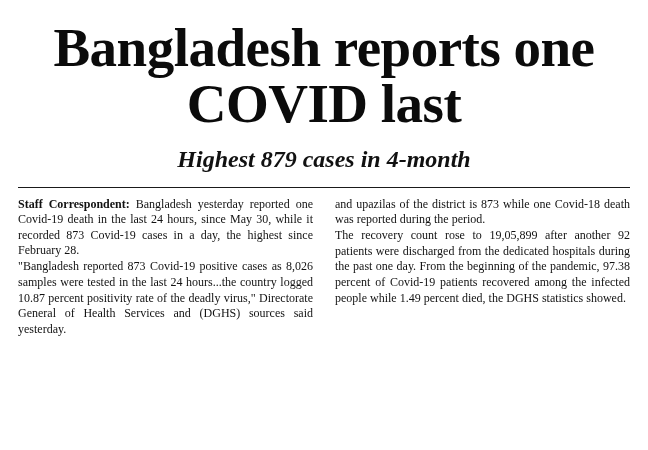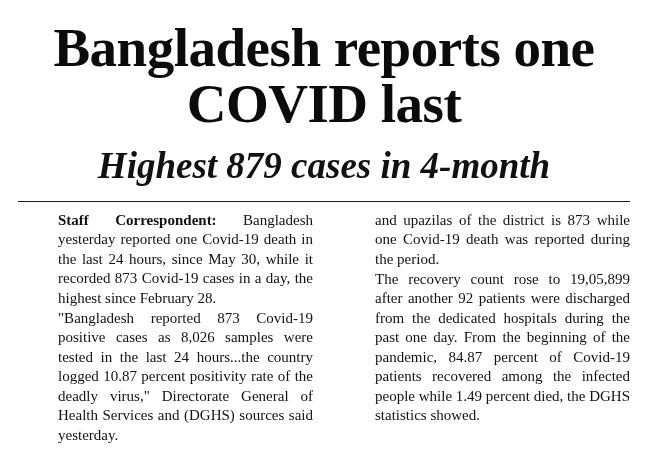--- a/index.html
+++ b/index.html
@@ -31,46 +31,45 @@
     margin: 6px 0 0 0;
     color: #0b0b0b;
   }
   .headline .line2 {
     display: block;
   }
   .subhead {
     font-family: "Liberation Serif", serif;
     font-style: italic;
     font-weight: 700;
-    font-size: 37px;
+    font-size: 24px;
     line-height: 1.1;
     text-align: center;
     margin-top: 14px;
     color: #111111;
   }
   .rule {
     border: none;
     border-top: 1.6px solid #1a1a1a;
     margin: 14px 0 0 0;
     width: 100%;
   }
   .columns {
     display: flex;
     gap: 0;
     margin-top: 9px;
   }
   .col {
     width: 50%;
     box-sizing: border-box;
     font-family: "Liberation Serif", serif;
-    font-size: 15px;
+    font-size: 12px;
     line-height: 1.30;
     text-align: justify;
     color: #121212;
-    margin-left: 40px;
   }
   .col.left {
     padding-right: 11px;
   }
   .col.right {
     padding-left: 11px;
   }
   .col p {
     margin: 0 0 0.5px 0;
     text-align: justify;
@@ -95,18 +94,18 @@
   <hr class="rule">
 
   <div class="columns">
 
     <div class="col left">
       <p><span class="byline">Staff Correspondent:</span><span> Bangladesh yesterday reported one Covid-19 death in the last 24 hours, since May 30, while it recorded 873 Covid-19 cases in a day, the highest since February 28.</span></p>
       <p>"Bangladesh reported 873 Covid-19 positive cases as 8,026 samples were tested in the last 24 hours...the country logged 10.87 percent positivity rate of the deadly virus," Directorate General of Health Services and (DGHS) sources said yesterday.</p>
     </div>
 
     <div class="col right">
-      <p>and upazilas of the district is 873 while one Covid-19 death was reported during the period.</p>
-      <p>The recovery count rose to 19,05,899 after another 92 patients were discharged from the dedicated hospitals during the past one day. From the beginning of the pandemic, 84.87 percent of Covid-19 patients recovered among the infected people while 1.49 percent died, the DGHS statistics showed.</p>
+      <p>and upazilas of the district is 873 while one Covid-18 death was reported during the period.</p>
+      <p>The recovery count rose to 19,05,899 after another 92 patients were discharged from the dedicated hospitals during the past one day. From the beginning of the pandemic, 97.38 percent of Covid-19 patients recovered among the infected people while 1.49 percent died, the DGHS statistics showed.</p>
     </div>
 
   </div>
 </div>
 
 </body></html>

